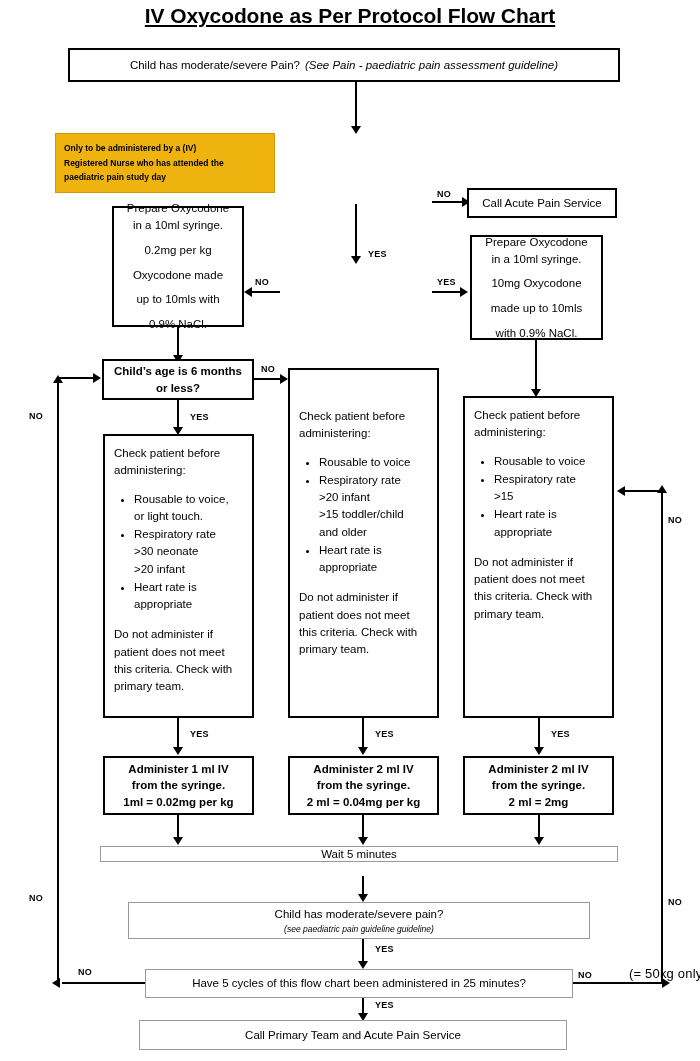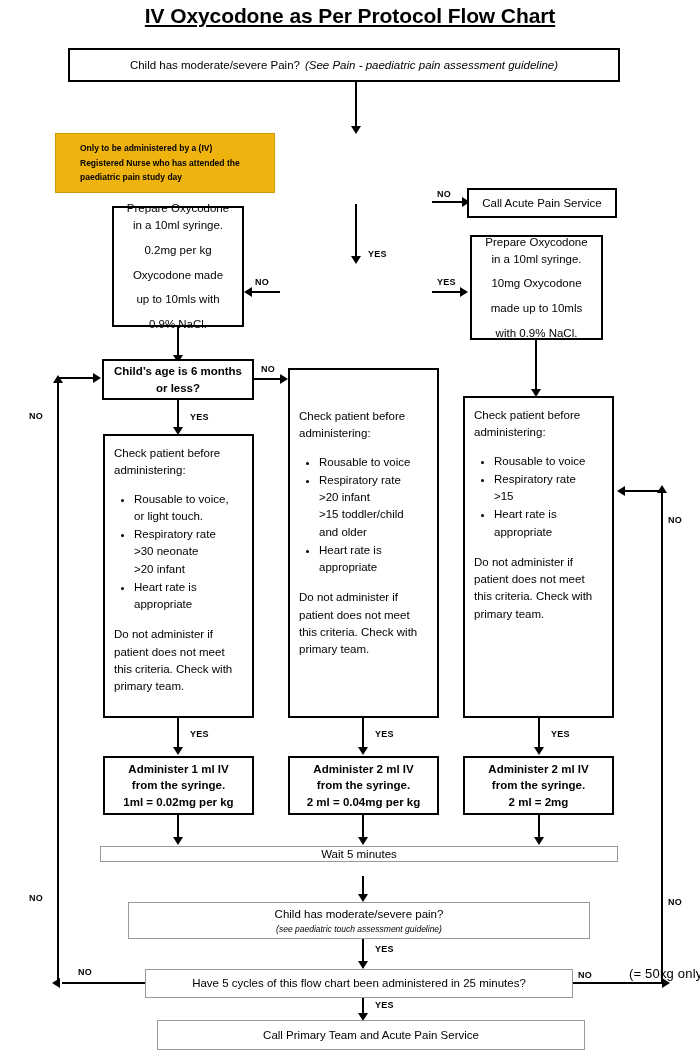--- a/index.html
+++ b/index.html
@@ -43,21 +43,21 @@
   .box.bold{font-weight:bold;}
   .box.left-align{align-items:flex-start;text-align:left;}
   .yellow{
     background:#efb310;
     border:1px solid #cf9a0a;
     font-size:8.5px;
     font-weight:bold;
     line-height:1.75;
     align-items:flex-start;
     text-align:left;
-    padding:5px 24px;
+    padding:5px 8px;
     justify-content:center;
   }
   .italic{font-style:italic;}
   .small-italic{font-style:italic;font-size:8.5px;}
   .b{font-weight:normal;margin-top:8px;}
   
   .chk{
     font-size:11.5px;
     line-height:1.5;
     text-align:left;
@@ -275,35 +275,35 @@
   <div class="arw arw-d" style="left:534px;top:837px;"></div>
 
   <div class="box thin" style="left:100px;top:846px;width:518px;height:16px;">
     <div>Wait 5 minutes</div>
   </div>
   <div class="ln vln" style="left:362px;top:876px;height:19px;"></div>
   <div class="arw arw-d" style="left:358px;top:894px;"></div>
 
   <div class="box thin" style="left:128px;top:902px;width:462px;height:37px;">
     <div>Child has moderate/severe pain?</div>
-    <div class="small-italic">(see paediatric touch assessment guideline)</div>
+    <div class="small-italic">(see paediatric pain guideline guideline)</div>
   </div>
   <div class="ln vln" style="left:362px;top:939px;height:23px;"></div>
   <div class="arw arw-d" style="left:358px;top:961px;"></div>
   <div class="lbl" style="left:375px;top:944px;">YES</div>
 
   <div class="box thin" style="left:145px;top:969px;width:428px;height:29px;">
     <div>Have 5 cycles of this flow chart been administered in 25 minutes?</div>
   </div>
 
   <div class="ln vln" style="left:362px;top:998px;height:16px;"></div>
   <div class="arw arw-d" style="left:358px;top:1013px;"></div>
   <div class="lbl" style="left:375px;top:1000px;">YES</div>
 
-  <div class="box thin" style="left:157px;top:1020px;width:428px;height:30px;">
+  <div class="box thin" style="left:139px;top:1020px;width:428px;height:30px;">
     <div>Call Primary Team and Acute Pain Service</div>
   </div>
 
   <div class="ln hln" style="left:62px;top:982px;width:83px;"></div>
   <div class="arw arw-l" style="left:52px;top:978px;"></div>
   <div class="ln vln" style="left:57px;top:382px;height:601px;"></div>
   <div class="arw arw-u" style="left:53px;top:375px;"></div>
   <div class="ln hln" style="left:58px;top:377px;width:36px;"></div>
   <div class="arw arw-r" style="left:93px;top:373px;"></div>
   <div class="lbl" style="left:29px;top:411px;">NO</div>

